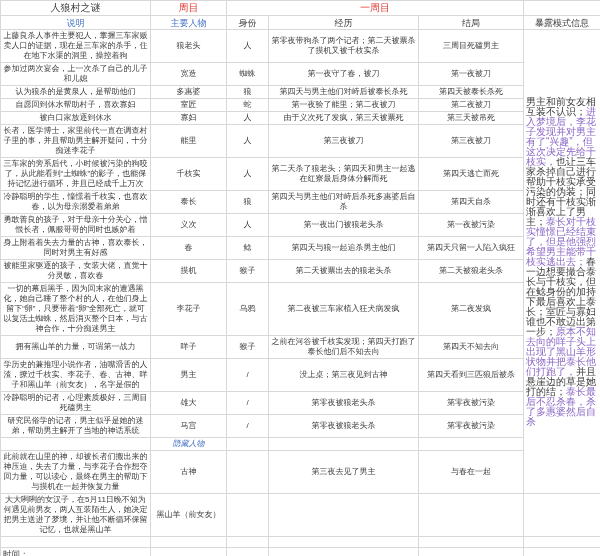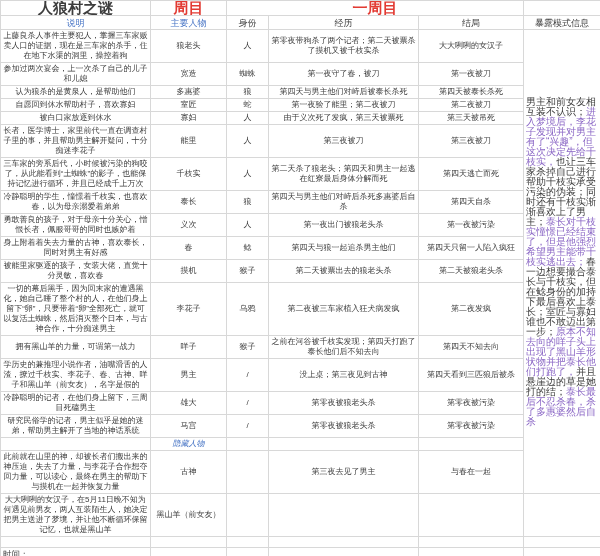--- a/index.html
+++ b/index.html
@@ -12,21 +12,21 @@
   td{
     border:1px solid #d8d8d8;
     font-size:8px;line-height:10px;
     padding:1px 2px;
     text-align:center;vertical-align:middle;
     word-break:break-all;overflow:hidden;
     color:#3d3d3d;
   }
   .col-desc{width:150px;} .col-name{width:76px;} .col-id{width:42px;}
   .col-exp{width:150px;} .col-end{width:105px;} .col-notes{width:77px;}
-  .r-title td{height:12px;font-size:15px;font-weight:bold;}
+  .r-title td{height:12px;font-size:10px;}
   .r-head td{height:11px;font-size:9px;}
   .c-blue{color:#4472c4;margin-top:30px;}
   .c-red{color:#e23b33;}
   .notes-cell{
     text-align:left;vertical-align:middle;
     font-size:10px;line-height:10px;padding:1px 2px;
   }
   .tone-ink{color:#3d3d3d;}
   .tone-purple{color:#8a66c5;}
   .foot td{text-align:left;height:10px;font-size:8.5px;}
@@ -61,21 +61,21 @@
         <td>结局</td>
         <td>暴露模式信息</td>
       </tr>
     </thead>
     <tbody id="rows">
         <tr>
           <td>上藤良杀人事件主要犯人，掌握三车家贩卖人口的证据，现在是三车家的杀手，住在地下水渠的洞里，操控着狗</td>
           <td>狼老头</td>
           <td>人</td>
           <td>第零夜带狗杀了两个记者；第二天被票杀了摸机又被千枝实杀</td>
-          <td>大大咧咧的女汉子</td>
+          <td>三周目死磕男主</td>
           <td class="notes-cell" rowspan="18"><span class="tone-ink">男主和前女友相互装不认识；</span><span class="tone-purple">进入梦境后，李花子发现并对男主有了“兴趣”，但这次决定先给千枝实，</span><span class="tone-ink">也让三车家杀掉自己进行帮助千枝实承受污染的伪装；同时还有千枝实渐渐喜欢上了男主；</span><span class="tone-purple">泰长对千枝实憧憬已经结束了，但是他强烈希望男主能带千枝实逃出去；</span><span class="tone-ink">春一边想要撮合泰长与千枝实，但在鲶身份的加持下最后喜欢上泰长；室匠与寡妇谁也不敢迈出第一步；</span><span class="tone-purple">原本不知去向的咩子头上出现了黑山羊形状物并把泰长他们打跑了，</span><span class="tone-ink">并且悬崖边的草是她打的结；</span><span class="tone-purple">泰长最后不忍杀春，杀了多惠婆然后自杀</span></td>
         </tr>
         <tr>
           <td>参加过两次宴会，上一次杀了自己的儿子和儿媳</td>
           <td>宽造</td>
           <td>蜘蛛</td>
           <td>第一夜守了春，被刀</td>
           <td>第一夜被刀</td>
         </tr>
         <tr>
@@ -156,21 +156,21 @@
           <td>第四天不知去向</td>
         </tr>
         <tr>
           <td>学历史的兼推理小说作者，油嘴滑舌的人渣，撩过千枝实、李花子、春、古神、咩子和黑山羊（前女友），名字是假的</td>
           <td>男主</td>
           <td>/</td>
           <td>没上桌；第三夜见到古神</td>
           <td>第四天看到三匹狼后被杀</td>
         </tr>
         <tr>
-          <td>冷静聪明的记者，在他们身上留下，三周目死磕男主</td>
+          <td>冷静聪明的记者，心理素质极好，三周目死磕男主</td>
           <td>雄大</td>
           <td>/</td>
           <td>第零夜被狼老头杀</td>
           <td>第零夜被污染</td>
         </tr>
         <tr>
           <td>研究民俗学的记者，男主似乎是她的迷弟，帮助男主解开了当地的神话系统</td>
           <td>马宫</td>
           <td>/</td>
           <td>第零夜被狼老头杀</td>

